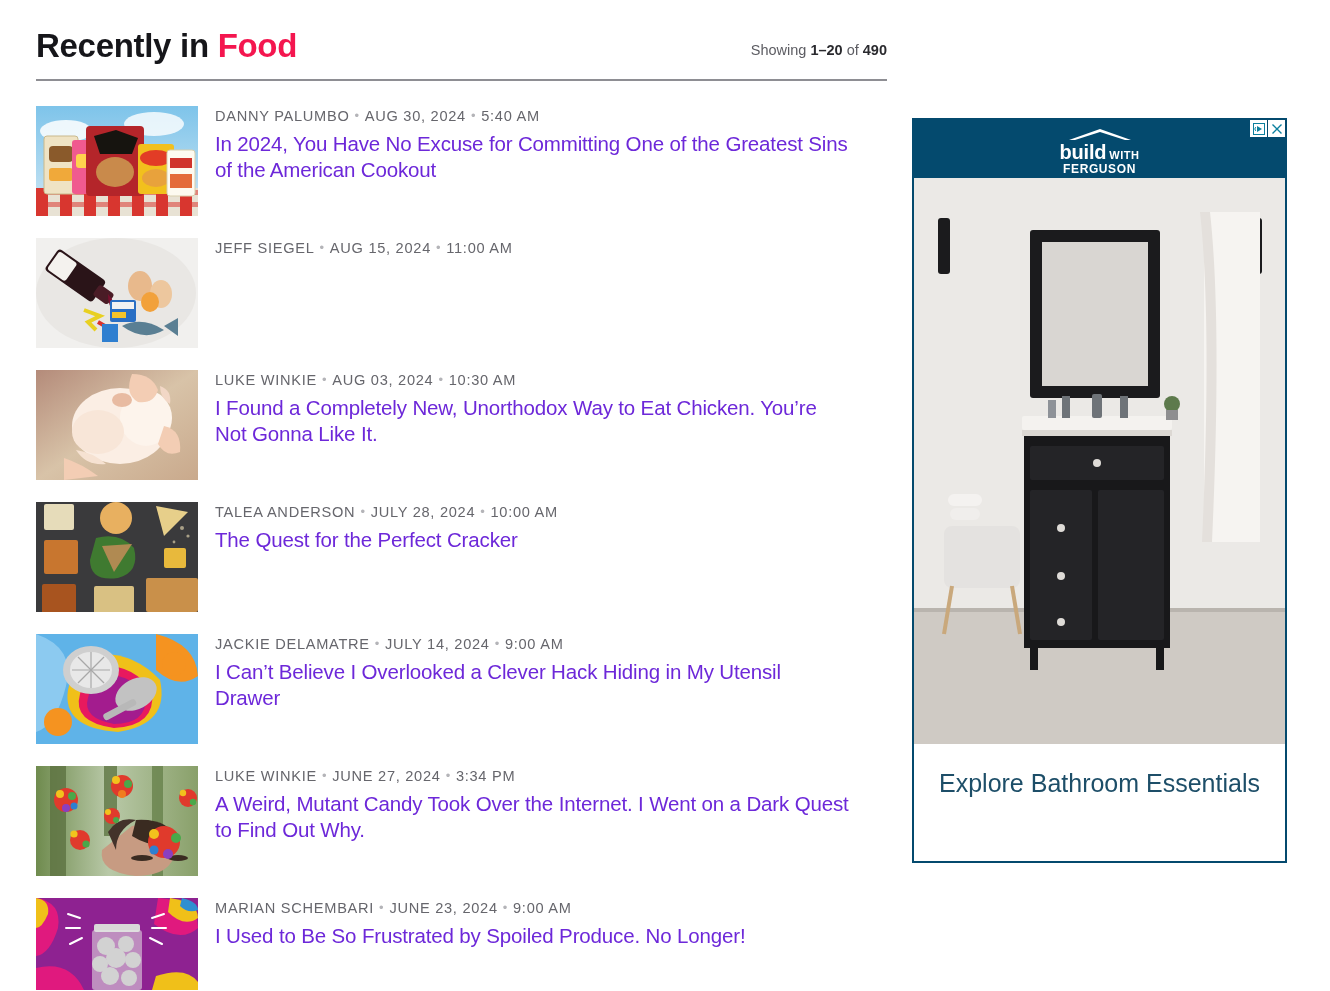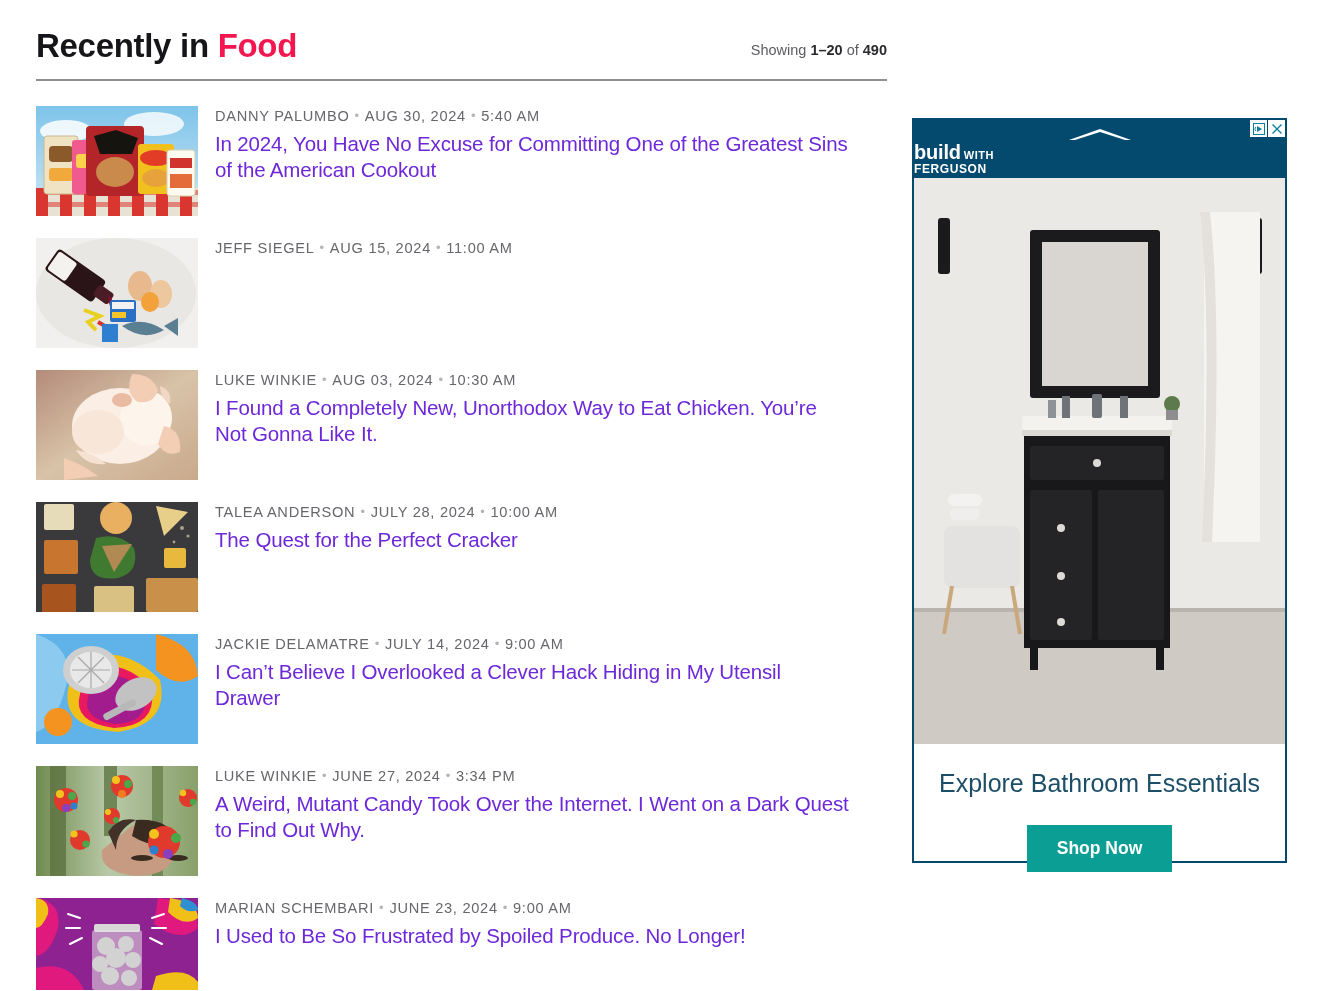--- a/index.html
+++ b/index.html
@@ -131,21 +131,21 @@
     background: #fff;
     display: flex;
     align-items: center;
     justify-content: center;
     margin-left: 1px;
     cursor: pointer;
   }
   .ad-logo {
     position: absolute;
     left: 0; right: 0; top: 8px;
-    text-align: left;
+    text-align: center;
     color: #fff;
     line-height: 1;
   }
   .logo-roof { display: block; margin: 0 auto 1px; }
   .logo-l1 {
     font-size: 20px;
     font-weight: 700;
     letter-spacing: -0.2px;
     display: inline-block;
   }
@@ -162,21 +162,21 @@
     letter-spacing: 0.6px;
     margin-top: 1px;
   }
   .ad-photo { height: 566px; width: 100%; display: block; }
   .ad-foot { padding: 24px 20px 0; text-align: center; }
   .ad-tagline {
     font-size: 25px;
     color: #1d4e68;
     line-height: 1.22;
     font-weight: 400;
-    margin-bottom: 26px;
+    margin-bottom: 12px;
   }
   .shop-btn {
     display: inline-block;
     background: #0b9e94;
     color: #fff;
     font-size: 17.5px;
     font-weight: 700;
     padding: 13px 30px;
     border: none;
     cursor: pointer;
@@ -538,17 +538,16 @@
           <line x1="98" y1="408" x2="106" y2="456"></line>
       </g>
       <rect x="34" y="316" width="34" height="12" rx="6" fill="#f4f2f0"></rect>
       <rect x="36" y="330" width="30" height="12" rx="6" fill="#f0eeec"></rect>
       <circle cx="258" cy="226" r="8" fill="#5d7a4c"></circle>
       <rect x="252" y="232" width="12" height="10" fill="#8e8e90"></rect>
     </svg>
 
     <div class="ad-foot">
       <div class="ad-tagline">Explore Bathroom Essentials</div>
-      <button class="shop-btn">Shop Now</button>
     </div>
   </div>
 
 </div>
 
 </body></html>

